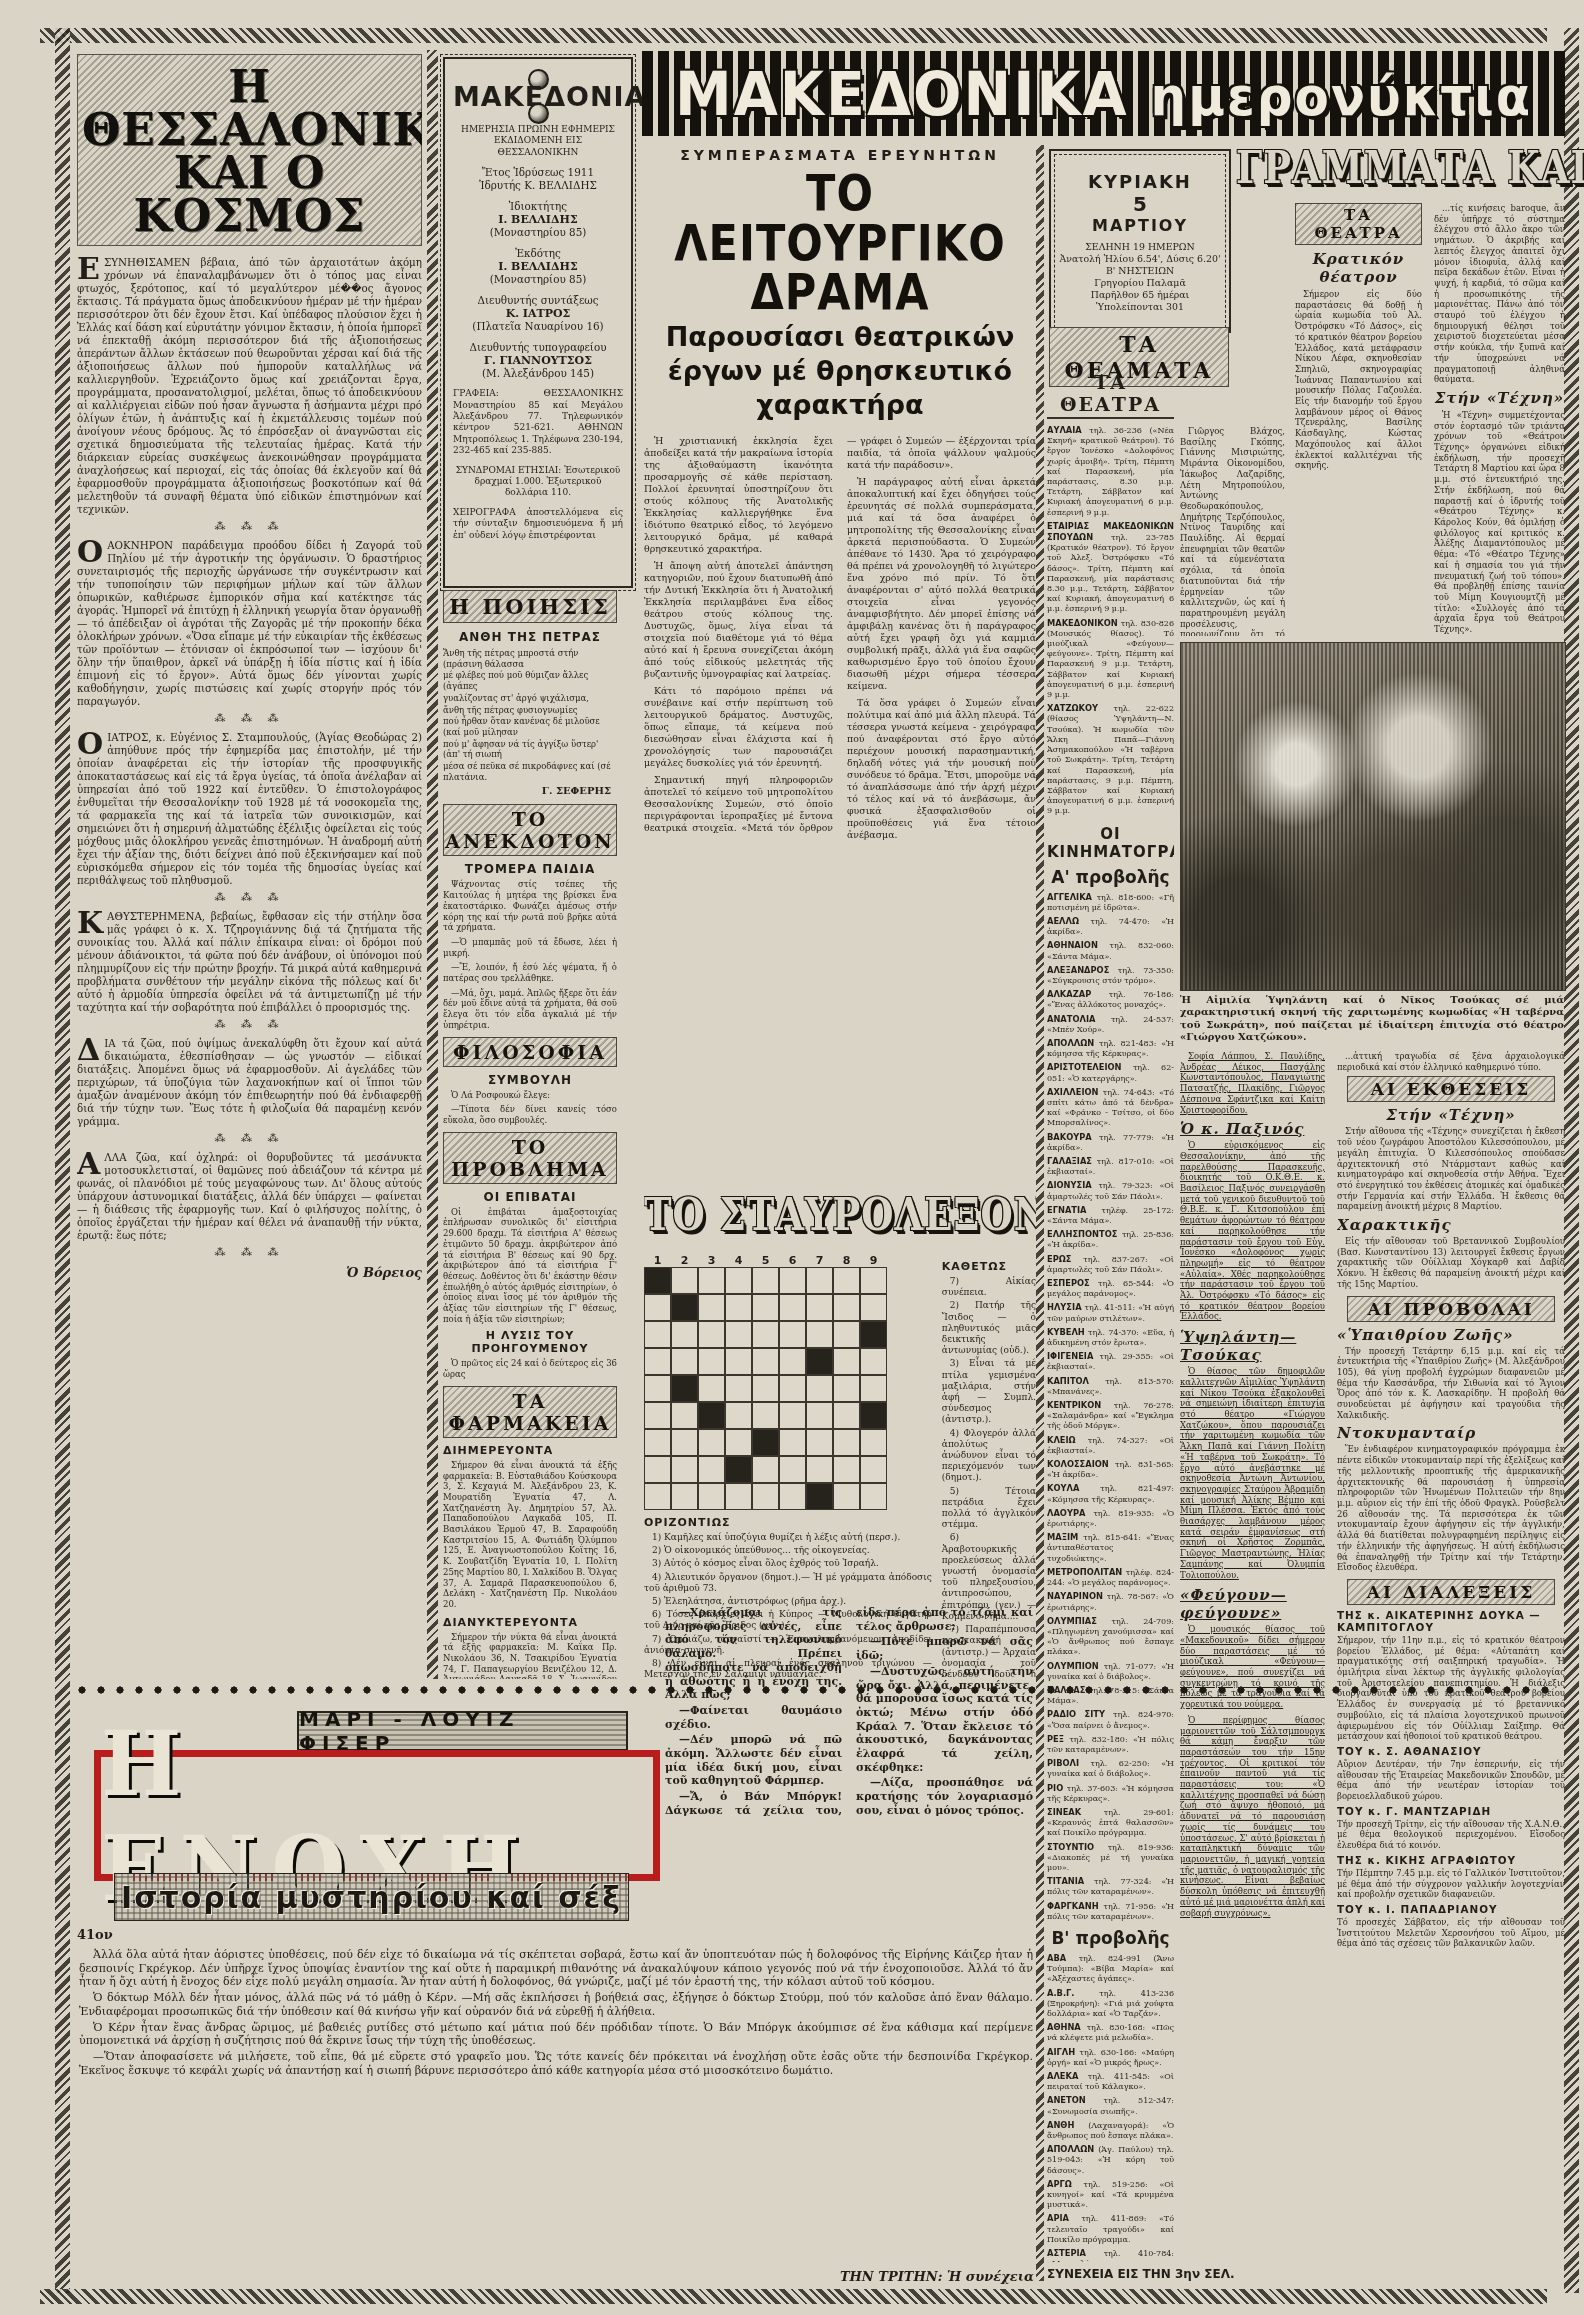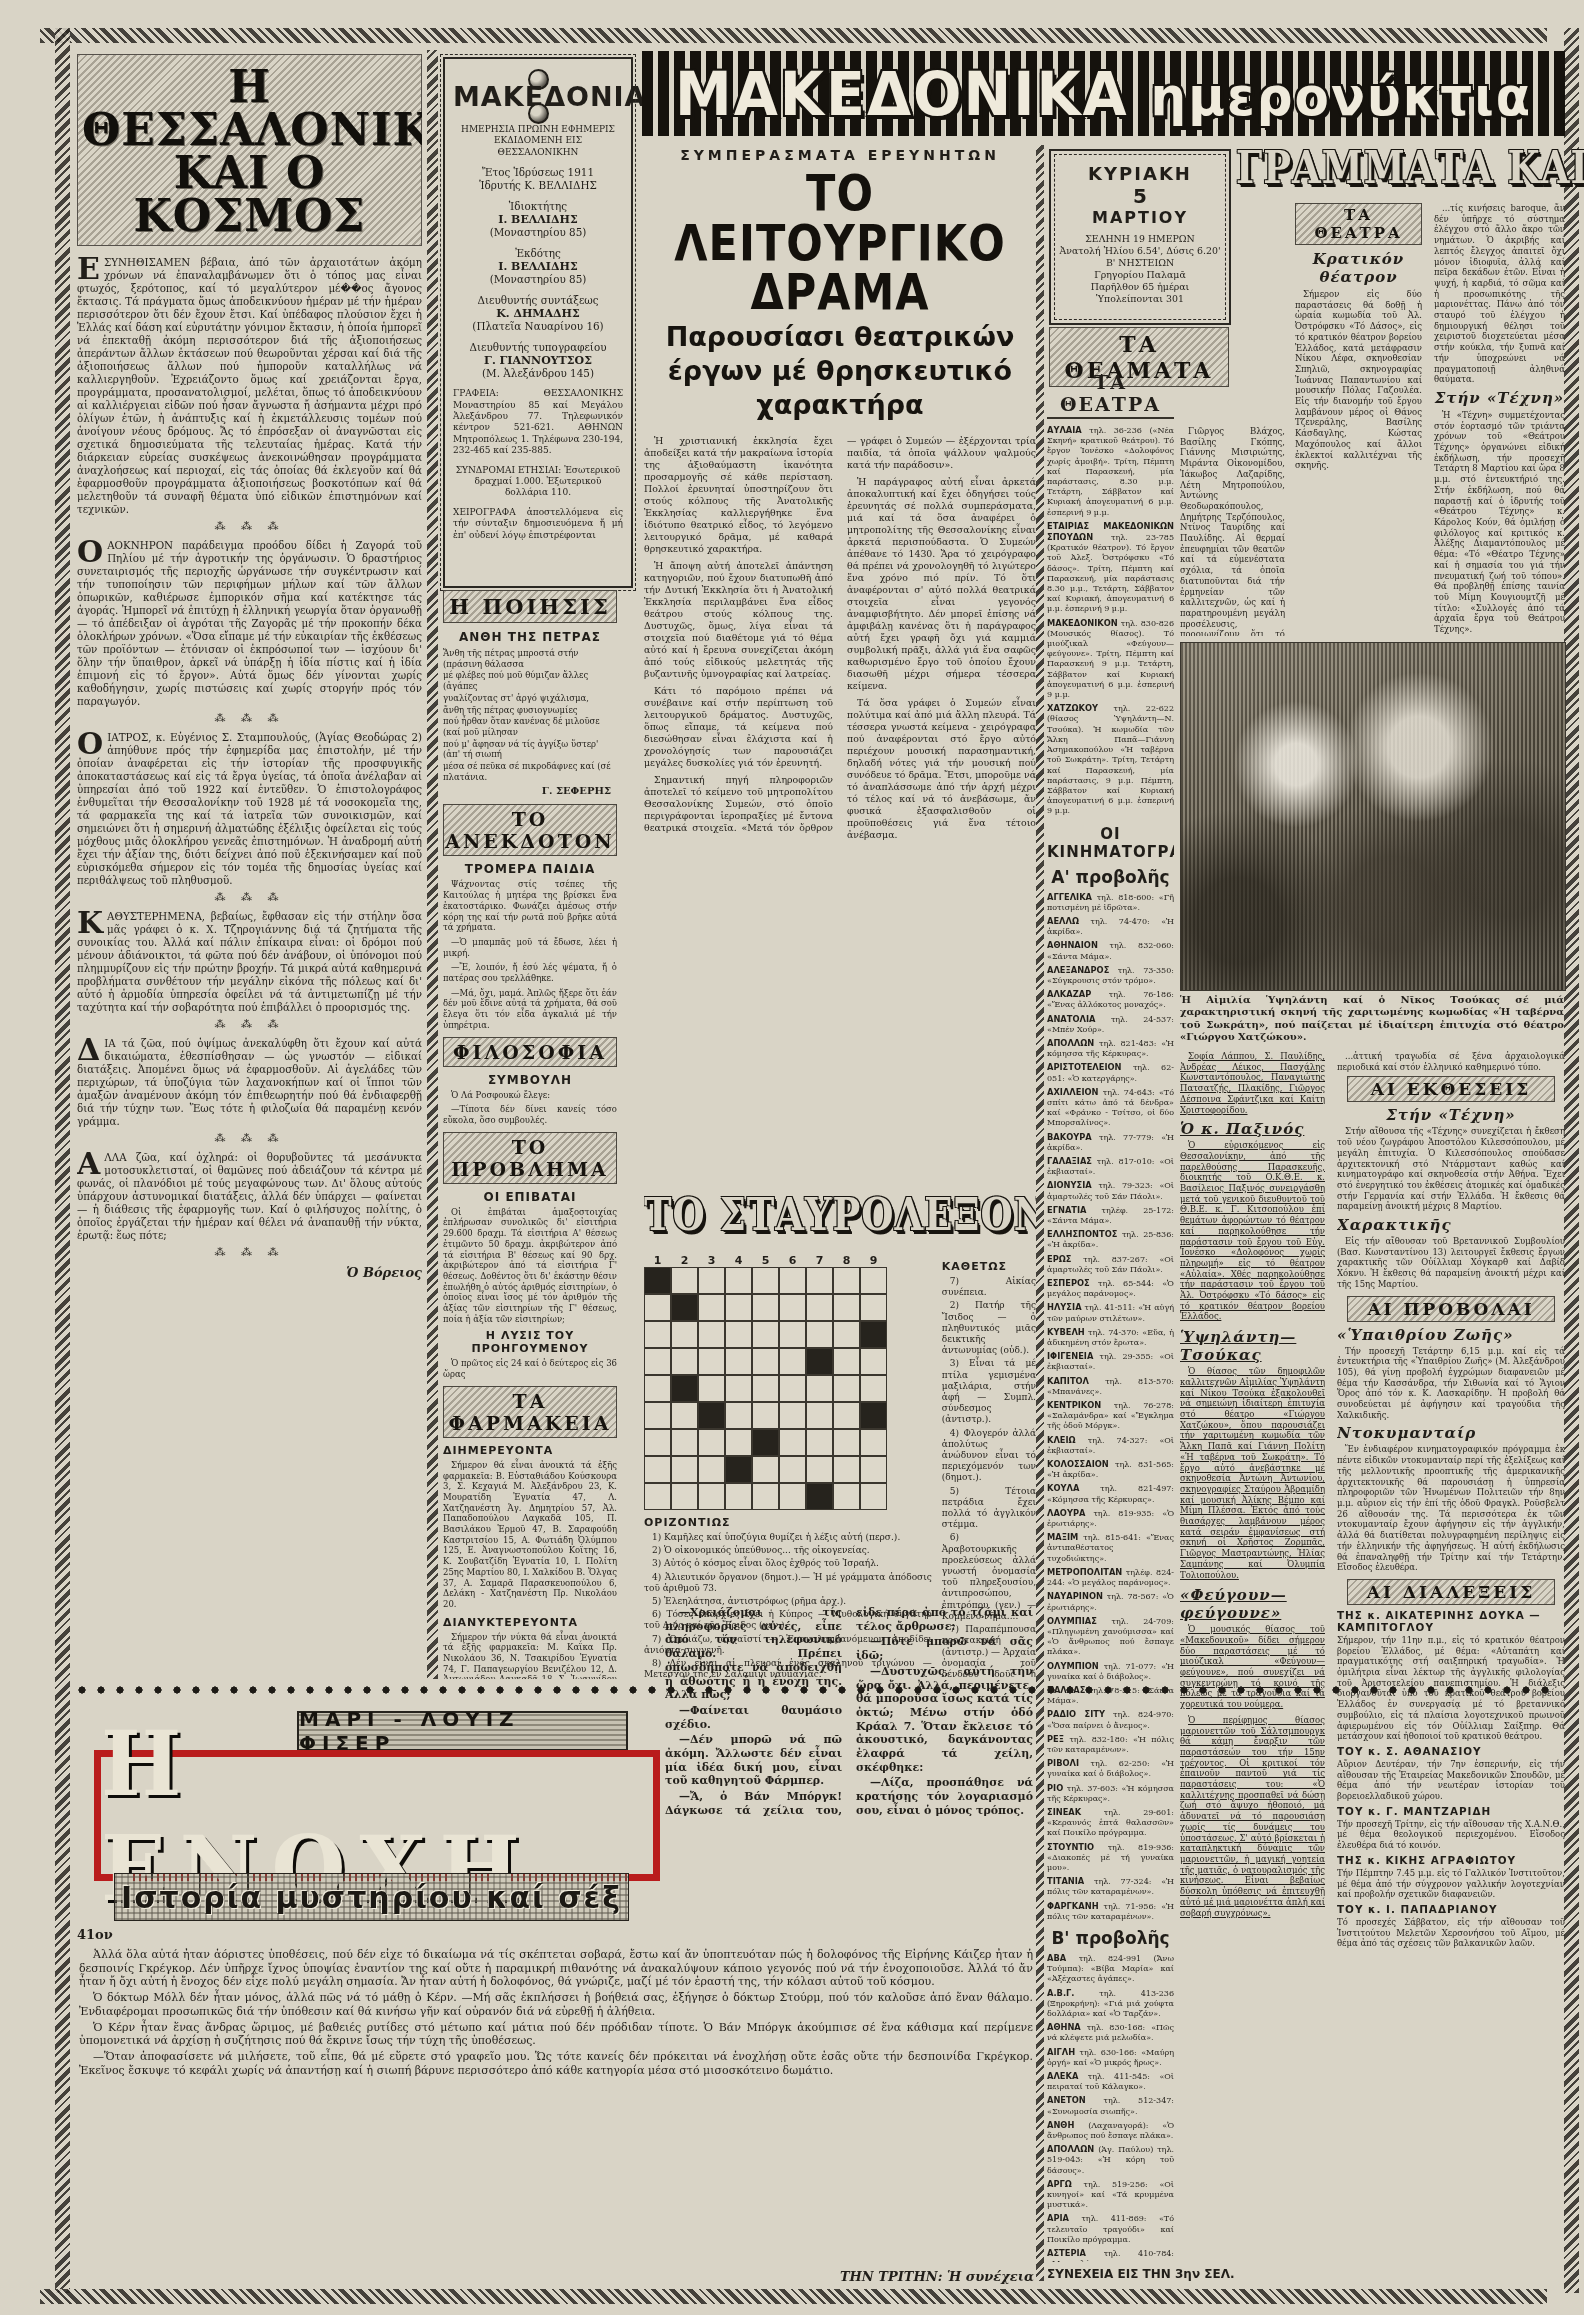--- a/index.html
+++ b/index.html
@@ -51,21 +51,21 @@
   .banner{background:repeating-linear-gradient(90deg,#15120d 0 11px,#d9d4c6 11px 16px);
           display:flex;align-items:center;justify-content:center;}
   .banner span{font-family:"DejaVu Sans",sans-serif;font-weight:900;font-size:57px;letter-spacing:2px;
         color:#efeadb;text-shadow:2px 2px 0 #15120d,-2px -2px 0 #15120d,2px -2px 0 #15120d,-2px 2px 0 #15120d,4px 4px 0 #15120d;
         transform:scaleY(1.05);white-space:nowrap;}
   .banner .lc{font-size:50px;}
   .gl-banner{font-weight:900;font-size:37px;letter-spacing:1px;color:#d9d4c6;white-space:nowrap;
       text-shadow:2px 2px 0 #17140f,-1px -1px 0 #17140f,1px -1px 0 #17140f,-1px 1px 0 #17140f,3px 3px 0 #17140f;
       font-family:"DejaVu Serif",serif;transform:scaleY(1.2);transform-origin:top;}
   
-  .calbox{border:2px solid #2a2722;outline:1px dashed #2a2722;outline-offset:-6px;text-align:center;padding:12px 6px 6px;}
+  .calbox{border:2px solid #2a2722;outline:1px dashed #2a2722;outline-offset:-6px;text-align:center;padding:20px 6px 6px;}
   .calbox .d1{font-family:"DejaVu Sans",sans-serif;font-weight:700;font-size:18px;letter-spacing:2px;}
   .calbox .d2{font-family:"DejaVu Sans",sans-serif;font-weight:700;font-size:20px;}
   .calbox .d3{font-family:"DejaVu Sans",sans-serif;font-weight:700;font-size:16px;letter-spacing:2px;margin-bottom:6px;}
   .calbox .sm{font-size:9.4px;line-height:12px;}
   
   .xw{display:grid;grid-template-columns:repeat(9,27px);}
   .xw div{width:27px;height:27px;border:1px solid #3a362e;box-sizing:border-box;background:#ddd8ca;}
   .xw div.bk{background:#26231d;}
   .xwnums{display:grid;grid-template-columns:repeat(9,27px);font-family:"DejaVu Sans",sans-serif;
           font-weight:700;font-size:11px;text-align:center;}
@@ -166,21 +166,21 @@
   <div class="gap"></div>
   <div>Ἰδιοκτήτης</div>
   <b>Ι. ΒΕΛΛΙΔΗΣ</b>
   <div>(Μοναστηρίου 85)</div>
   <div class="gap"></div>
   <div>Ἐκδότης</div>
   <b>Ι. ΒΕΛΛΙΔΗΣ</b>
   <div>(Μοναστηρίου 85)</div>
   <div class="gap"></div>
   <div>Διευθυντής συντάξεως</div>
-  <b>Κ. ΔΗΜΑΔΗΣ</b>
+  <b>Κ. ΙΑΤΡΟΣ</b>
   <div>(Πλατεῖα Ναυαρίνου 16)</div>
   <div class="gap"></div>
   <div>Διευθυντής τυπογραφείου</div>
   <b>Γ. ΓΙΑΝΝΟΥΤΣΟΣ</b>
   <div>(Μ. Ἀλεξάνδρου 145)</div>
   <div class="gap"></div>
   <div class="sm" style="text-align:justify;">ΓΡΑΦΕΙΑ: ΘΕΣΣΑΛΟΝΙΚΗΣ Μοναστηρίου 85 καί Μεγάλου Ἀλεξάνδρου 77. Τηλεφωνικόν κέντρον 521-621. ΑΘΗΝΩΝ Μητροπόλεως 1. Τηλέφωνα 230-194, 232-465 καί 235-885.</div>
   <div class="gap"></div>
   <div class="sm">ΣΥΝΔΡΟΜΑΙ ΕΤΗΣΙΑΙ: Ἐσωτερικοῦ δραχμαί 1.000. Ἐξωτερικοῦ δολλάρια 110.</div>
   <div class="gap"></div>

